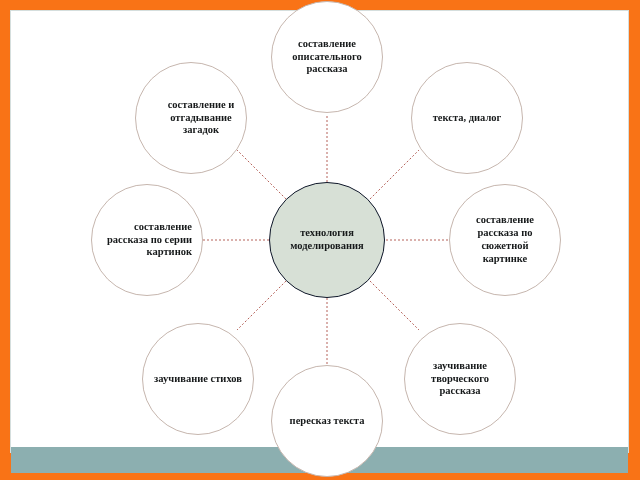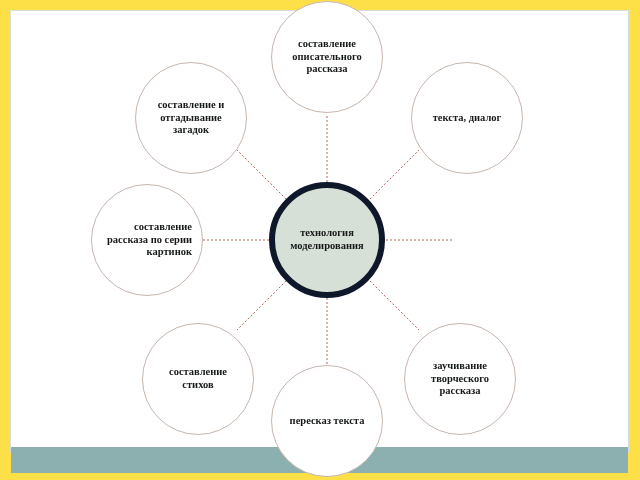--- a/index.html
+++ b/index.html
@@ -11,21 +11,21 @@
     width: 640px;
     height: 480px;
     overflow: hidden;
     font-family: "Liberation Serif", "DejaVu Serif", serif;
   }
 
   #slide {
     position: relative;
     width: 640px;
     height: 480px;
-    background: #fde047;
+    background: #f97316;
   }
 
   
   #slide-frame {
     position: absolute;
     left: 10px;
     top: 10px;
     width: 619px;
     height: 443px;
     border: 1px solid #d5dedd;
@@ -68,21 +68,21 @@
   .node-satellite {
     background: #ffffff;
     border: 1px solid #c6b6ae;
     width: 112px;
     height: 112px;
     font-size: 10.5px;
   }
 
   .node-center {
     background: #d7e0d6;
-    border: 6px solid #0f172a;
+    border: 1px solid #0f172a;
     width: 116px;
     height: 116px;
     font-size: 10.5px;
   }
 
   .node-label {
     display: block;
     width: 90px;
     word-wrap: break-word;
   }
@@ -114,38 +114,41 @@
   </svg>
 
   <div class="node node-satellite" style="left:271px; top:1px;">
     <span class="node-label">составление описательного рассказа</span>
   </div>
 
   <div class="node node-satellite" style="left:411px; top:62px;">
     <span class="node-label">текста, диалог</span>
   </div>
 
+  <div class="node node-satellite" style="left:449px; top:184px;">
+    <span class="node-label">составление рассказа по сюжетной картинке</span>
+  </div>
 
   <div class="node node-satellite" style="left:404px; top:323px;">
     <span class="node-label">заучивание творческого рассказа</span>
   </div>
 
   <div class="node node-satellite" style="left:271px; top:365px;">
     <span class="node-label">пересказ текста</span>
   </div>
 
   <div class="node node-satellite" style="left:142px; top:323px;">
-    <span class="node-label">составление стихов</span>
+    <span class="node-label">заучивание стихов</span>
   </div>
 
   <div class="node node-satellite" style="left:91px; top:184px;text-align:right;">
     <span class="node-label">составление рассказа по серии картинок</span>
   </div>
 
-  <div class="node node-satellite" style="left:135px; top:62px;">
+  <div class="node node-satellite" style="left:135px; top:62px;justify-content:flex-end;">
     <span class="node-label">составление и отгадывание загадок</span>
   </div>
 
   <div class="node node-center" style="left:269px; top:182px;">
     <span class="node-label">технология моделирования</span>
   </div>
 
 </div>
 
 </body></html>

